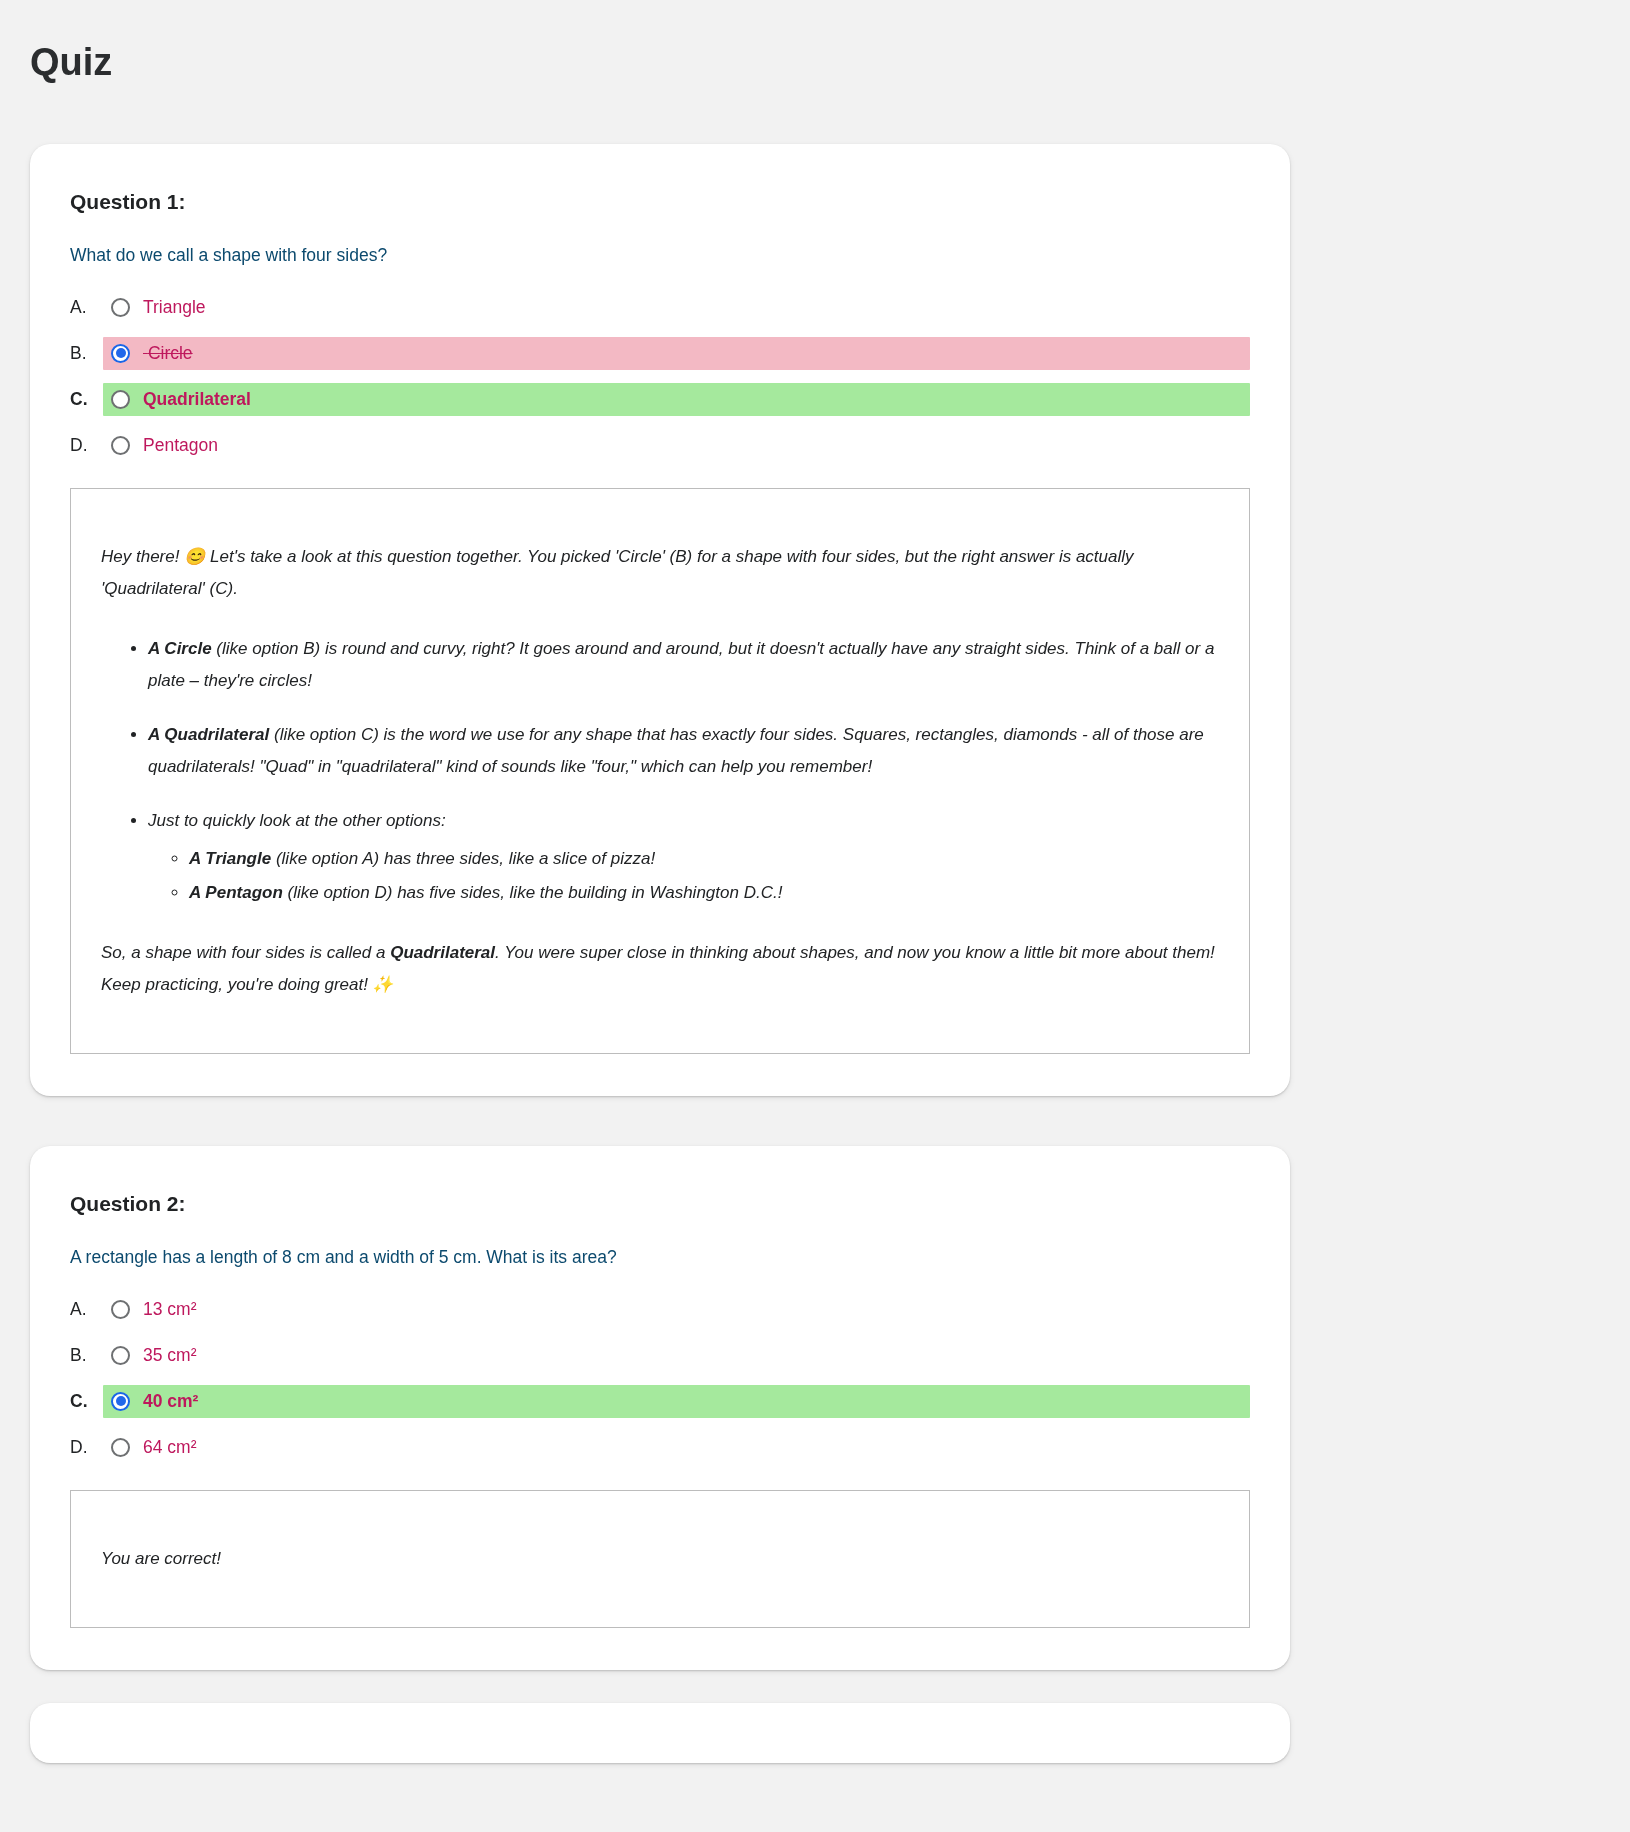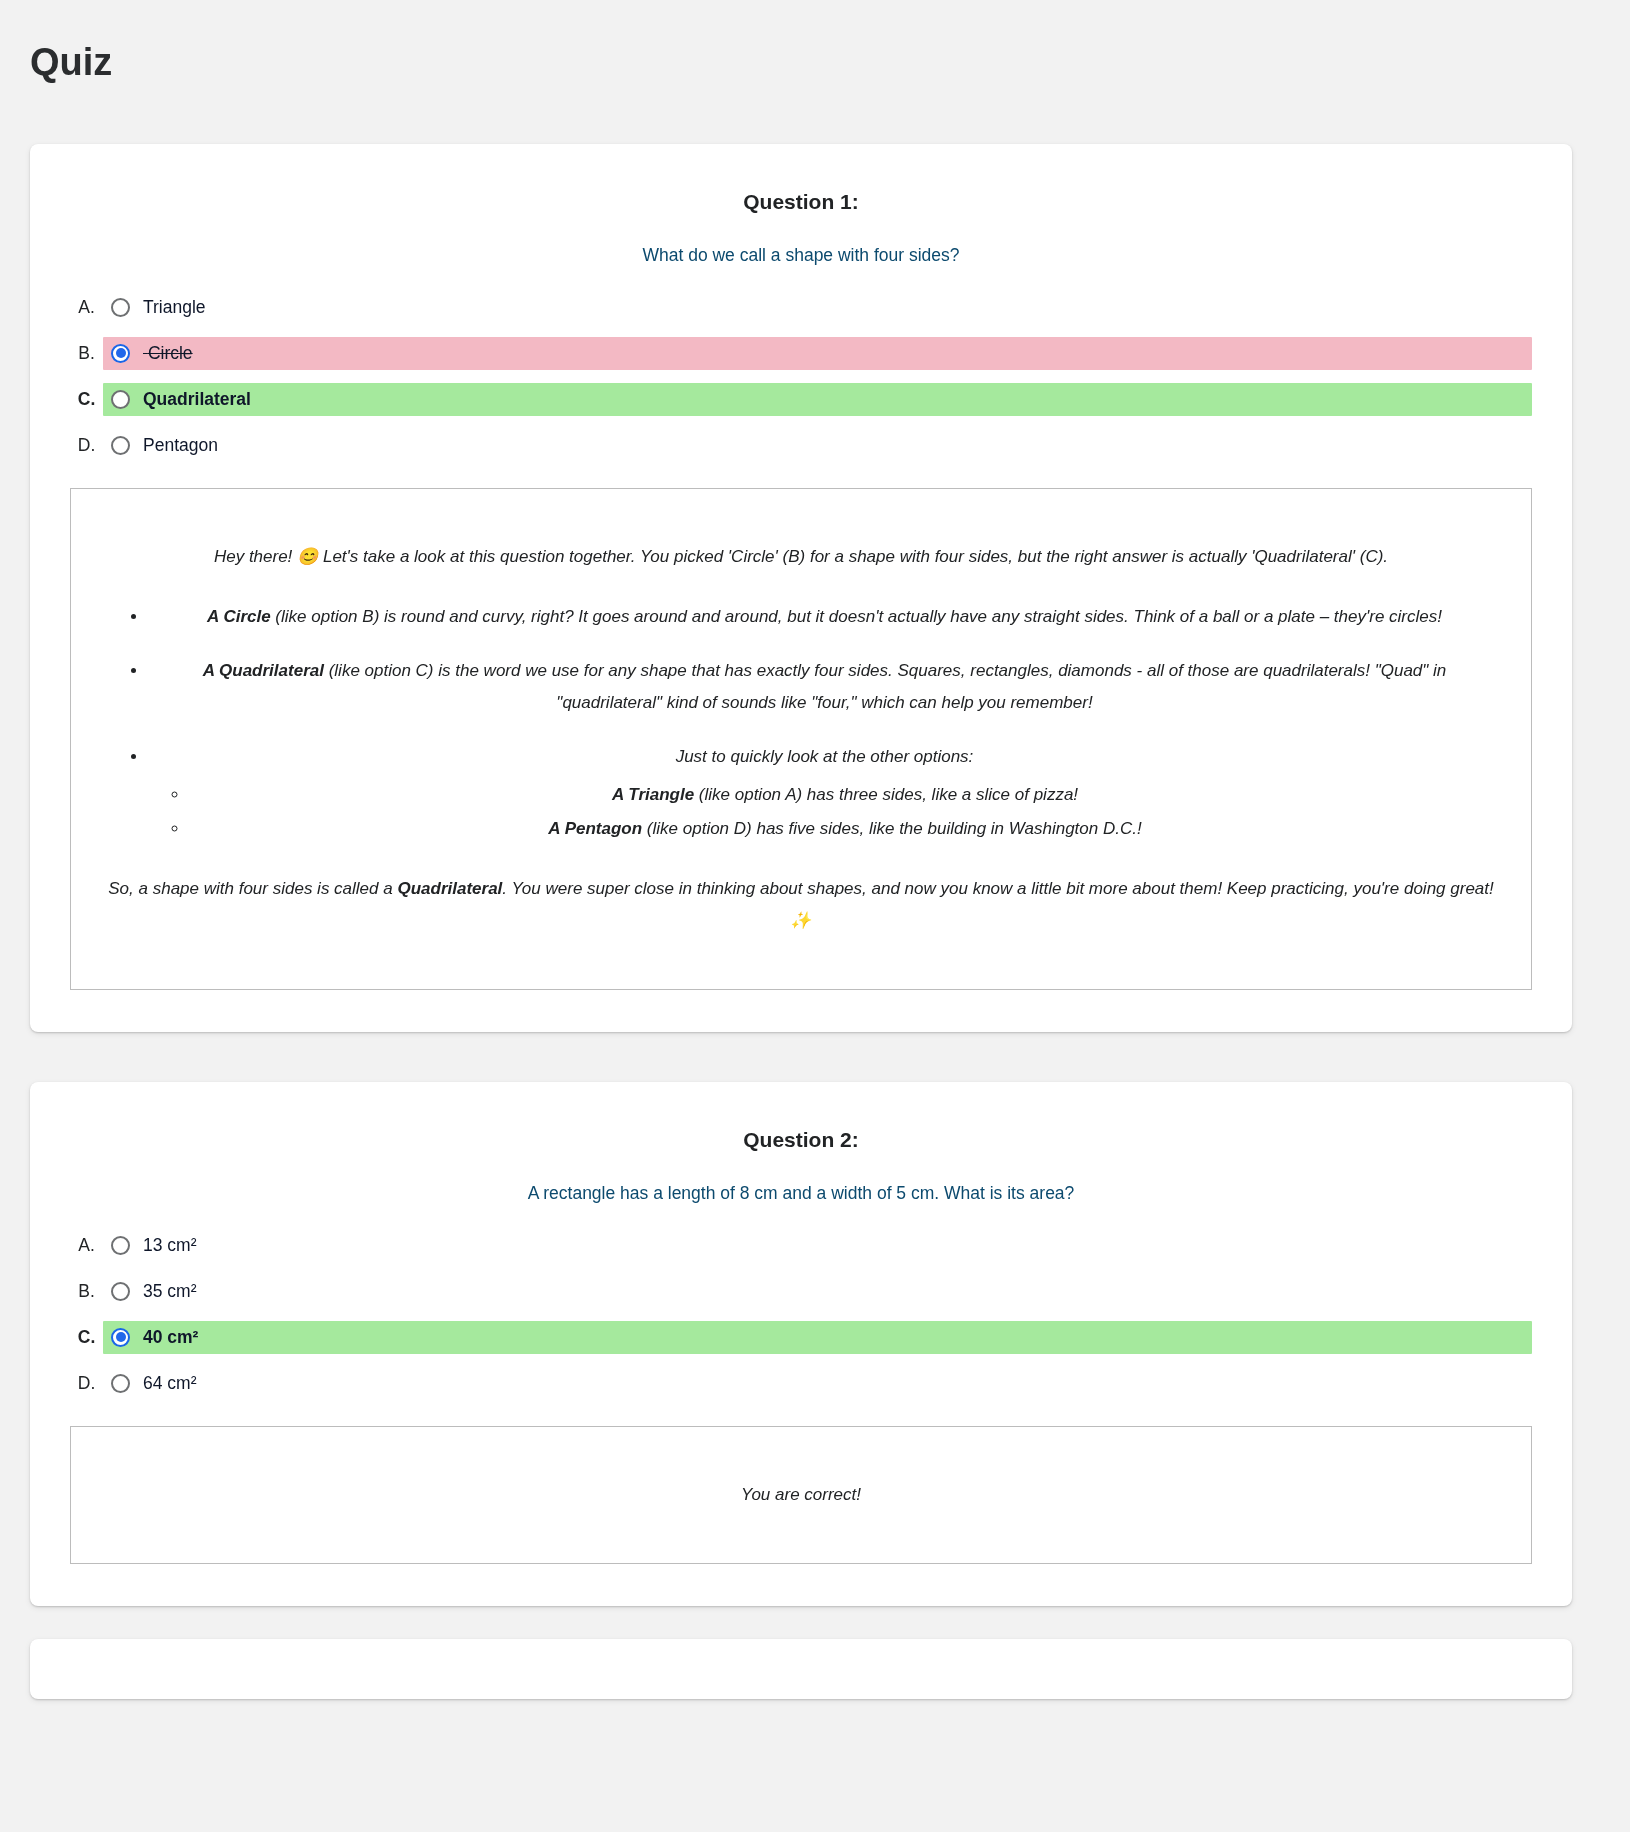--- a/index.html
+++ b/index.html
@@ -12,27 +12,26 @@
     color: #222426;
   }
   .page-title {
     font-size: 38px;
     font-weight: bold;
     color: #2b2d2f;
     margin: 40px 0 0 30px;
     line-height: 1.2;
   }
   .card {
-    width: 1542px;
+    width: 1260px;
     margin-left: 30px;
     background: #ffffff;
-    border-radius: 8px;
+    border-radius: 20px;
     box-shadow: 0 1px 2px rgba(0,0,0,0.18), 0 2px 6px rgba(0,0,0,0.08);
     padding: 46px 40px 42px 40px;
-    text-align: center;
   }
   .card-1 { margin-top: 58px; }
   .card-2 { margin-top: 50px; }
   .card-next {
     margin-top: 33px;
     height: 60px;
     padding: 0;
   }
   .q-heading {
     font-size: 21px;
@@ -77,21 +76,21 @@
     margin-right: 13px;
   }
   .radio.checked { border-color: #1a66e8; }
   .radio.checked::after {
     content: "";
     position: absolute;
     left: 2.5px; top: 2.5px; right: 2.5px; bottom: 2.5px;
     border-radius: 50%;
     background: #2268ea;
   }
-  .option-label { color: #0f172a; }
+  .option-label { color: #be185d; }
   .option-label.strike { text-decoration: line-through; }
   .option-label.strike::before { content: " "; white-space: pre; }
   .option-label.bold { font-weight: bold; }
   .feedback {
     margin-top: 26px;
     border: 1px solid #bcbcbc;
     background: #fff;
     padding: 24px 30px;
     font-style: italic;
     font-size: 17px;

